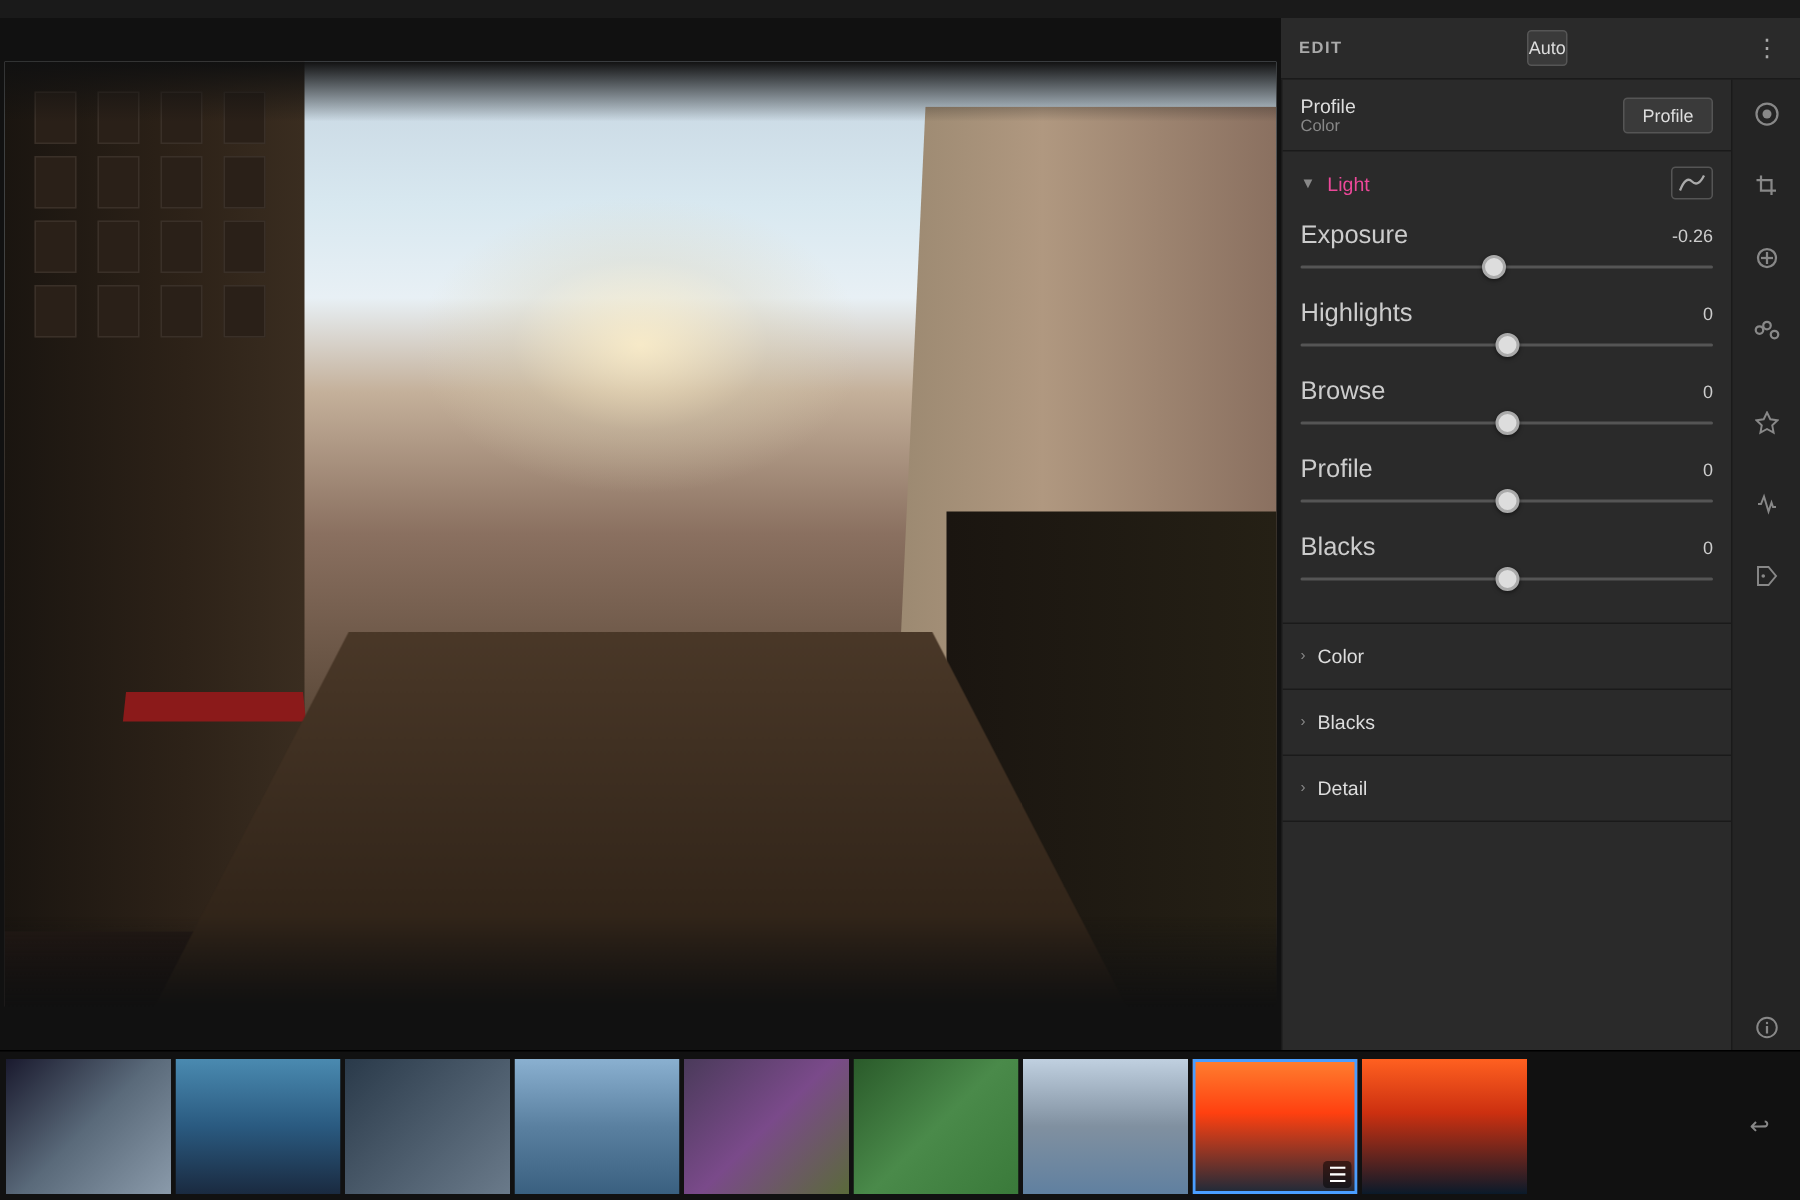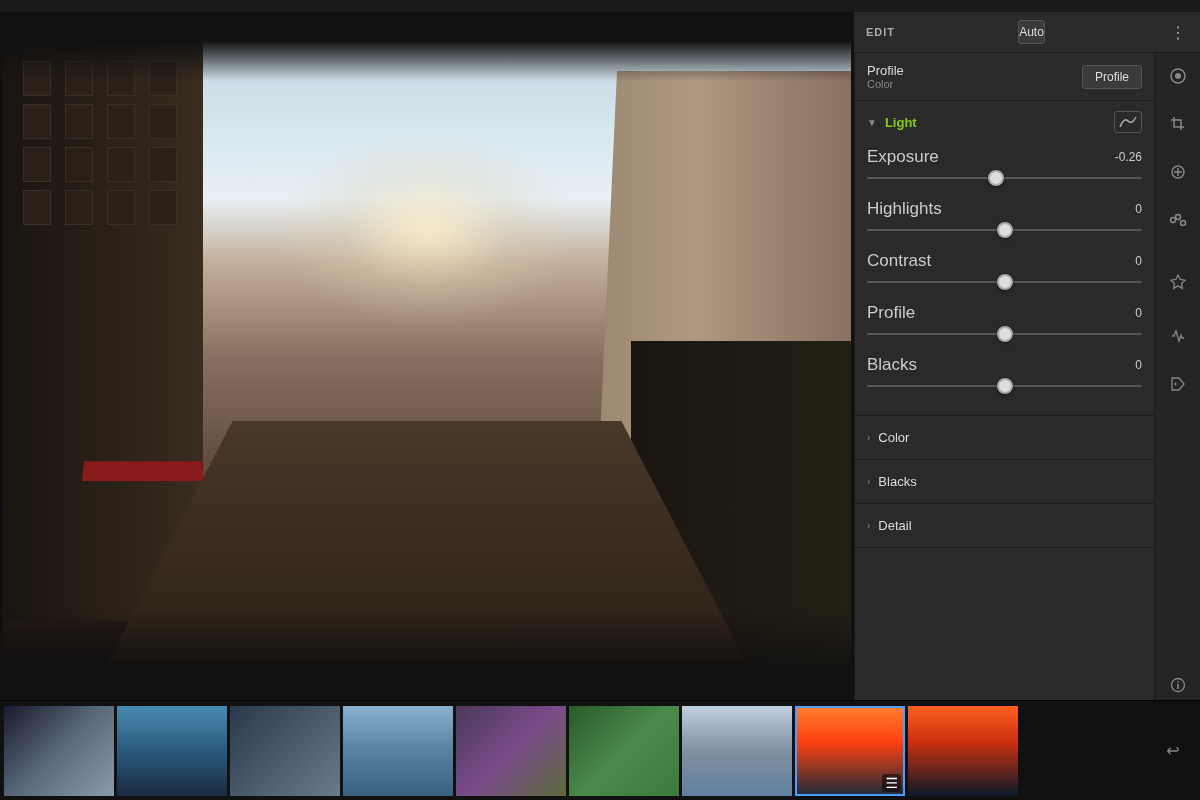--- a/index.html
+++ b/index.html
@@ -267,23 +267,23 @@
       cursor: pointer;
     }
 
     .section-header-left {
       display: flex;
       align-items: center;
       gap: 8px;
     }
 
     .section-title {
-      color: #84cc16;
+      color: #ec4899;
       font-size: 13px;
-      font-weight: 700;
+      font-weight: 400;
     }
 
     .chevron {
       color: #888;
       font-size: 10px;
     }
 
     .curve-icon {
       color: #aaa;
       font-size: 14px;
@@ -541,21 +541,21 @@
         <span class="slider-value">0</span>
       </div>
       <div class="slider-track">
         <div class="track-line">
           <div class="thumb" style="left: 50%;"></div>
         </div>
       </div>
     </div>
               <div class="slider-row">
       <div class="slider-label-row">
-        <span class="slider-label">Contrast</span>
+        <span class="slider-label">Browse</span>
         <span class="slider-value">0</span>
       </div>
       <div class="slider-track">
         <div class="track-line">
           <div class="thumb" style="left: 50%;"></div>
         </div>
       </div>
     </div>
               <div class="slider-row">
       <div class="slider-label-row">

